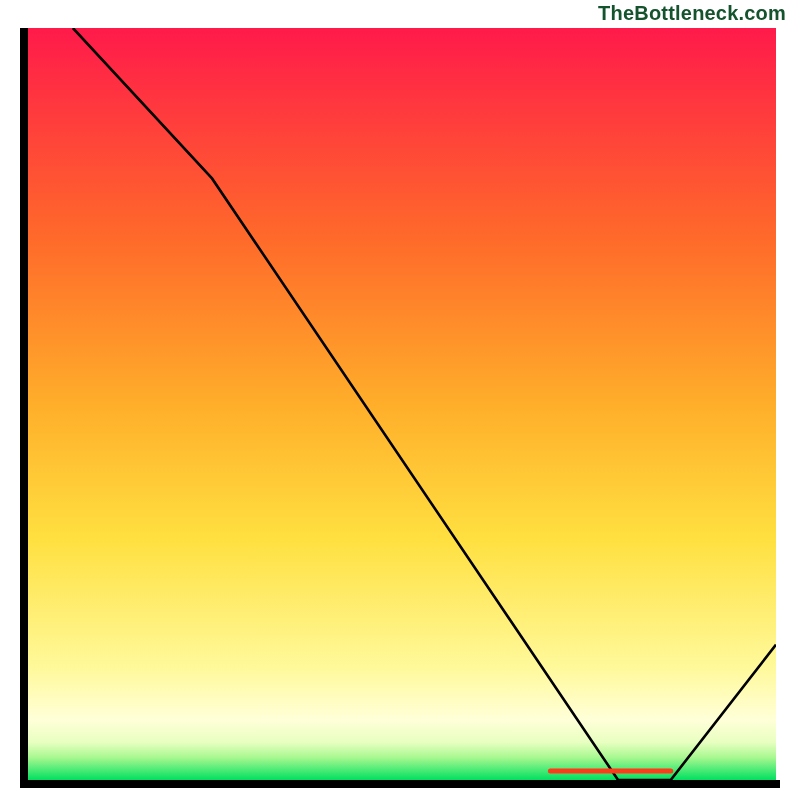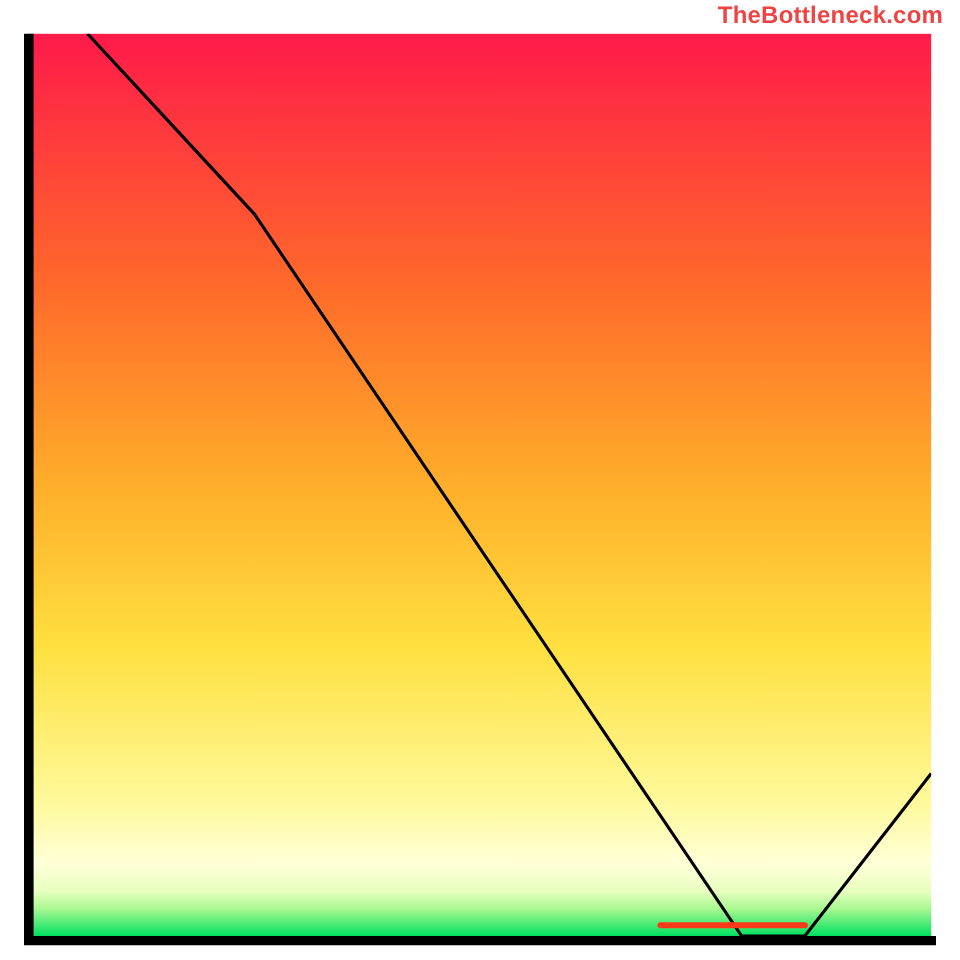--- a/index.html
+++ b/index.html
@@ -5,21 +5,21 @@
   * { margin: 0; padding: 0; box-sizing: border-box; }
   html, body { width: 800px; height: 800px; overflow: hidden; background: #fff; }
   .wrap { position: relative; width: 800px; height: 800px; }
   .attribution {
     position: absolute;
     top: 2px;
     right: 14px;
     font-family: Arial, Helvetica, sans-serif;
     font-size: 20px;
     font-weight: 600;
-    color: #ef4444;
+    color: #14532d;
     letter-spacing: 0.2px;
     text-align: center;
   }
   .plot {
     position: absolute;
     left: 20px;
     top: 28px;
     width: 760px;
     height: 760px;
   }

